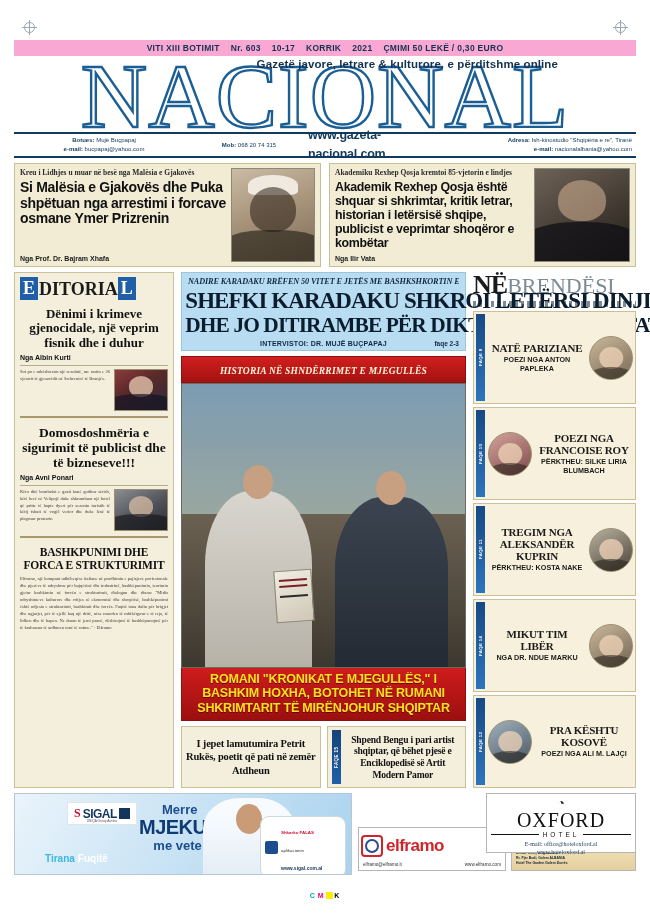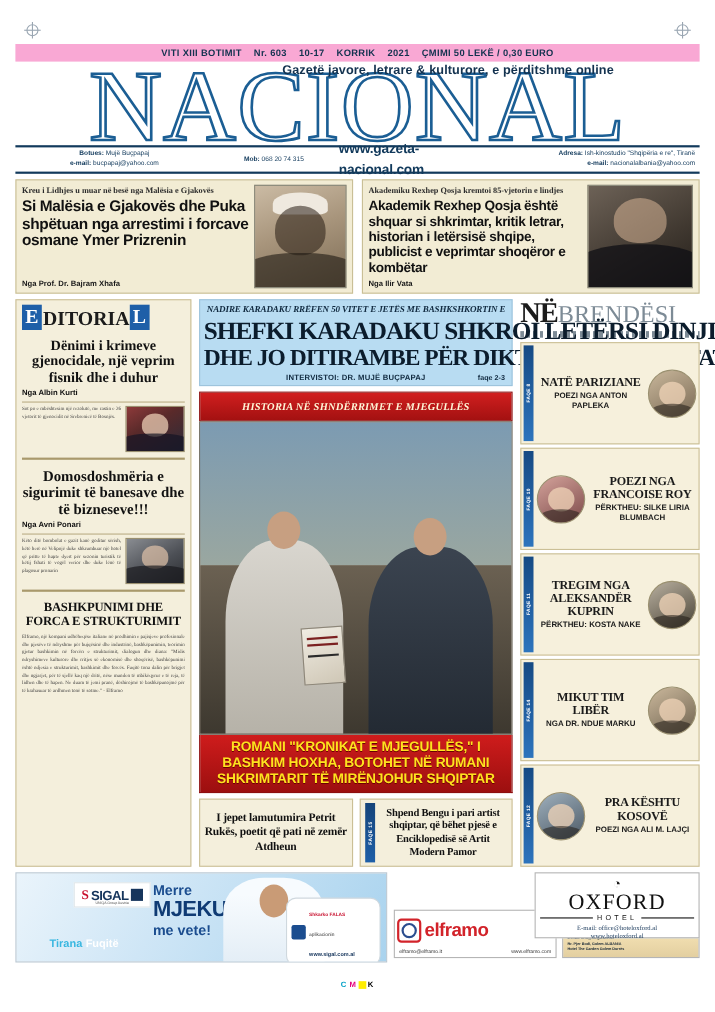--- a/index.html
+++ b/index.html
@@ -333,21 +333,21 @@
   }
   .sigal-s { color:#c8102e; font-size:12px; font-weight:bold; font-family:"Liberation Serif",serif; }
   .sigal-word { font-size:12px; font-weight:bold; color:#16355c; letter-spacing:-0.5px; }
   .sigal-sq { width:11px; height:11px; background:#16355c; }
   .sigal-sub { position:absolute; left:0; right:0; bottom:1px; text-align:center; font-size:3.2px; color:#555; }
   .sigal-health {
     position:absolute; left:30px; bottom:10px; display:flex; align-items:center; gap:3px;
   }
   .sh-word { font-size:10px; font-weight:bold; color:#fff; }
   .sh-word em { color:#39b7e0; font-style:normal; }
-  .sigal-copy { position:absolute; left:124px; top:9px; line-height:1.08; }
+  .sigal-copy { position:absolute; left:124px; top:9px; line-height:1.08;text-align:center; }
   .sc1 { font-size:13px; color:#1b4d8f; font-weight:bold; }
   .sc2 { font-size:20px; color:#0f3b74; font-weight:bold; letter-spacing:-0.5px; }
   .sc3 { font-size:13px; color:#1b4d8f; font-weight:bold; }
   .sigal-doc {
     position:absolute; right:56px; bottom:0; width:92px; height:76px;
     background:linear-gradient(180deg,#f7fbfe 20%,#e4eef6 100%);
     border-radius:40% 40% 0 0;
   }
   .doc-head {
     position:absolute; left:50%; transform:translateX(-50%); top:6px;
@@ -512,21 +512,21 @@
       <div class="ed-body">
         <div class="ed-copy">Sot po e mbështesim një rezolutë, me rastin e 26 vjetorit të gjenocidit në Srebrenicë të Bosnjës.</div>
         <div class="ed-thumb">
           <div class="head-shape" style="left:26%;top:16%;width:48%;height:52%;background:rgba(235,205,180,.75);"></div>
           <div class="shoulders" style="height:40%;background:rgba(20,20,35,.7);"></div>
         </div>
       </div>
 
       <div class="ed-divider"></div>
 
-      <div class="ed-title2">Domosdoshmëria e sigurimit të banesave dhe të bizneseve!!!</div>
+      <div class="ed-title2">Domosdoshmëria e sigurimit të publicist dhe të bizneseve!!!</div>
       <div class="ed-byline">Nga Avni Ponari</div>
       <div class="ed-rule"></div>
       <div class="ed-body">
         <div class="ed-copy">Këto ditë bombolat e gazit kanë goditur sërish, këtë herë në Velipojë duke shkrumbuar një hotel që pritte të hapte dyert për sezonin turistik të këtij fshati të vogël verior dhe duke lënë të plagosur pronarin</div>
         <div class="ed-thumb gray">
           <div class="head-shape" style="left:26%;top:14%;width:48%;height:52%;background:rgba(225,195,170,.7);"></div>
           <div class="shoulders" style="height:40%;background:rgba(25,25,30,.7);"></div>
         </div>
       </div>
 

